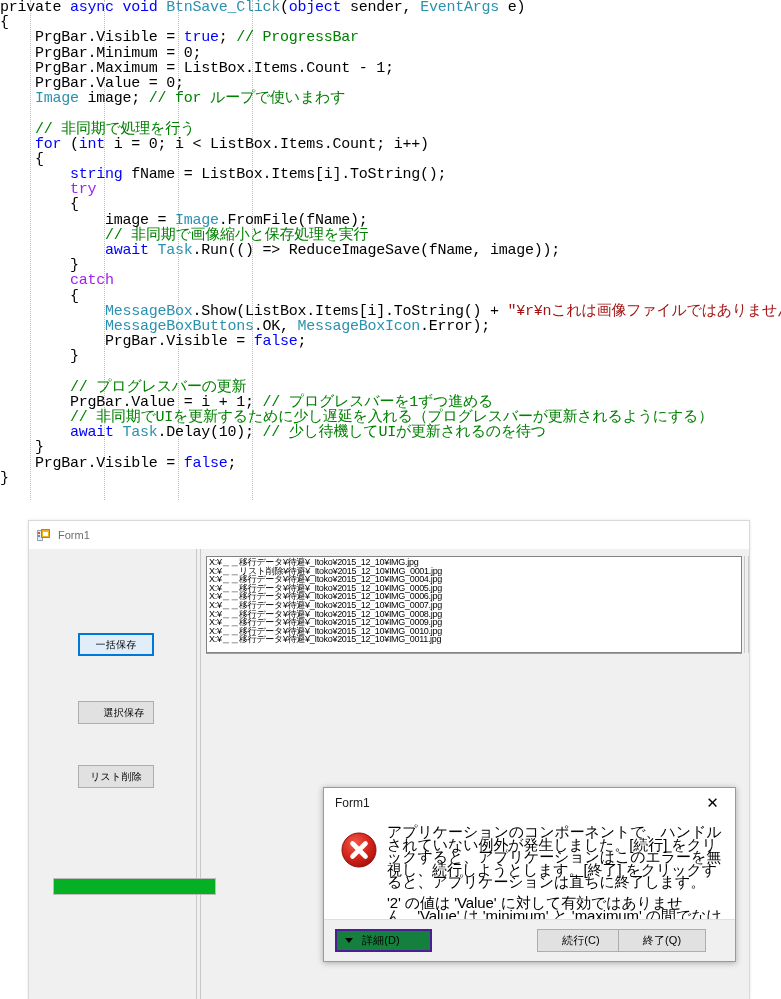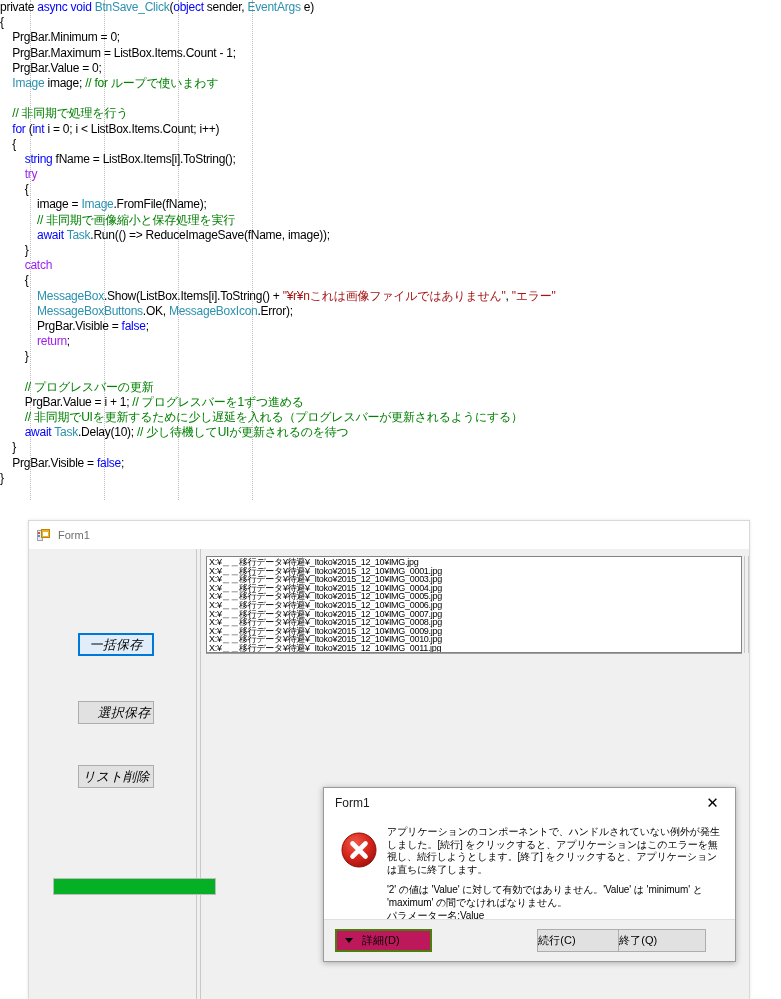--- a/index.html
+++ b/index.html
@@ -17,22 +17,22 @@
     left: 0; top: 0;
     width: 781px; height: 500px;
     background: #ffffff;
     overflow: hidden;
   }
   .code-line {
     position: relative;
     height: 15.2px;
     line-height: 15.2px;
     white-space: pre;
-    font-family: Liberation Sans, sans-serif;
-    font-size: 12px;
+    font-family: Liberation Mono, monospace;
+    font-size: 15px;
     color: #000000;
     letter-spacing: -0.25px;
   }
   .code-line span { white-space: pre; }
   .kw      { color: #0000ff; }
   .kw2     { color: #a020f0; }   
   .type    { color: #2b91af; }
   .cmt     { color: #008000; }
   .str     { color: #a31515; }
   .plain   { color: #000000; }
@@ -98,29 +98,28 @@
     position: absolute;
     left: 171px; top: 0;
     width: 1px; height: 451px;
     background: #c8c8c8;
   }
 
   .form-button {
     position: absolute;
     background: #e1e1e1;
     border: 1px solid #adadad;
-    font-size: 13px;
+    font-size: 10px;
     color: #000000;
     font-family: "Liberation Sans", sans-serif;
     line-height: 1;
     display: flex;
     align-items: center;
     justify-content: center;
     letter-spacing: 0.2px;
-    font-style: italic;
   }
   .form-button.focused {
     background: #e1eef9;
     border: 2px solid #0078d7;
   }
 
   #btn-batch-save { left: 49px; top: 84px;  width: 76px; height: 23px; }
   #btn-select-save{ left: 49px; top: 152px; width: 76px; height: 23px; padding-left: 16px; }
   #btn-list-delete{ left: 49px; top: 216px; width: 76px; height: 23px; }
 
@@ -216,21 +215,21 @@
     position: absolute;
     left: 17px; top: 14px;
     width: 36px; height: 36px;
   }
   #dialog-message-block {
     position: absolute;
     left: 63px; top: 8px;
     width: 340px;
   }
   .dlg-text {
-    font-size: 10px;
+    font-size: 15px;
     color: #000000;
     font-family: "Liberation Sans", sans-serif;
     line-height: 12.6px;
     letter-spacing: -0.1px;
     white-space: pre-line;
   }
   #dialog-detail-text { margin-top: 8px; }
   #dialog-buttonbar {
     position: absolute;
     left: 0; bottom: 0;
@@ -242,25 +241,26 @@
     position: absolute;
     top: 9px;
     height: 23px;
     background: #e1e1e1;
     border: 1px solid #adadad;
     font-size: 11px;
     color: #000000;
     font-family: "Liberation Sans", sans-serif;
     display: flex;
     align-items: center;
+    justify-content: center;
     letter-spacing: 0.1px;
   }
   .dlg-button.focused {
-    background: #be185d;
-    border: 2px solid #4d7c0f;
+    background: #15803d;
+    border: 2px solid #4c1d95;
   }
   #btn-details {
     left: 11px; width: 97px;
     justify-content: flex-start;
     padding-left: 8px;
     gap: 9px;
   }
   #btn-continue { left: 213px; width: 88px; }
   #btn-quit     { left: 294px; width: 88px; }
   .caret-down {
@@ -275,41 +275,41 @@
 <body>
 
 <div id="code-pane">
   <div class="guide" style="left:30px"></div>
   <div class="guide" style="left:104px"></div>
   <div class="guide" style="left:178px"></div>
   <div class="guide" style="left:252px"></div>
   <div id="code-lines">
       <div class="code-line"><span class="plain">private </span><span class="kw">async </span><span class="kw">void </span><span class="type">BtnSave_Click</span><span class="plain">(</span><span class="kw">object </span><span class="plain">sender, </span><span class="type">EventArgs</span><span class="plain"> e)</span></div>
       <div class="code-line"><span class="plain">{</span></div>
+      <div class="code-line"><span class="plain">    PrgBar.Visible = </span><span class="kw">true</span><span class="plain">; </span><span class="cmt">// ProgressBar</span></div>
       <div class="code-line"><span class="plain">    PrgBar.Minimum = 0;</span></div>
       <div class="code-line"><span class="plain">    PrgBar.Maximum = ListBox.Items.Count - 1;</span></div>
       <div class="code-line"><span class="plain">    PrgBar.Value = 0;</span></div>
       <div class="code-line"><span class="type">    Image</span><span class="plain"> image; </span><span class="cmt">// for ループで使いまわす</span></div>
       <div class="code-line">&nbsp;</div>
       <div class="code-line"><span class="cmt">    // 非同期で処理を行う</span></div>
       <div class="code-line"><span class="kw">    for </span><span class="plain">(</span><span class="kw">int </span><span class="plain">i = 0; i &lt; ListBox.Items.Count; i++)</span></div>
       <div class="code-line"><span class="plain">    {</span></div>
       <div class="code-line"><span class="kw">        string </span><span class="plain">fName = ListBox.Items[i].ToString();</span></div>
       <div class="code-line"><span class="kw2">        try</span></div>
       <div class="code-line"><span class="plain">        {</span></div>
       <div class="code-line"><span class="plain">            image = </span><span class="type">Image</span><span class="plain">.FromFile(fName);</span></div>
       <div class="code-line"><span class="cmt">            // 非同期で画像縮小と保存処理を実行</span></div>
       <div class="code-line"><span class="kw">            await </span><span class="type">Task</span><span class="plain">.Run(() =&gt; ReduceImageSave(fName, image));</span></div>
       <div class="code-line"><span class="plain">        }</span></div>
       <div class="code-line"><span class="kw2">        catch</span></div>
       <div class="code-line"><span class="plain">        {</span></div>
       <div class="code-line"><span class="type">            MessageBox</span><span class="plain">.Show(ListBox.Items[i].ToString() + </span><span class="str">"¥r¥nこれは画像ファイルではありません"</span><span class="plain">, </span><span class="str">"エラー"</span></div>
       <div class="code-line"><span class="type">            MessageBoxButtons</span><span class="plain">.OK, </span><span class="type">MessageBoxIcon</span><span class="plain">.Error);</span></div>
       <div class="code-line"><span class="plain">            PrgBar.Visible = </span><span class="kw">false</span><span class="plain">;</span></div>
-      <div class="code-line"><span class="kw2">            return</span><span class="plain">;</span></div>
       <div class="code-line"><span class="plain">        }</span></div>
       <div class="code-line">&nbsp;</div>
       <div class="code-line"><span class="cmt">        // プログレスバーの更新</span></div>
       <div class="code-line"><span class="plain">        PrgBar.Value = i + 1; </span><span class="cmt">// プログレスバーを1ずつ進める</span></div>
       <div class="code-line"><span class="cmt">        // 非同期でUIを更新するために少し遅延を入れる（プログレスバーが更新されるようにする）</span></div>
       <div class="code-line"><span class="kw">        await </span><span class="type">Task</span><span class="plain">.Delay(10); </span><span class="cmt">// 少し待機してUIが更新されるのを待つ</span></div>
       <div class="code-line"><span class="plain">    }</span></div>
       <div class="code-line"><span class="plain">    PrgBar.Visible = </span><span class="kw">false</span><span class="plain">;</span></div>
       <div class="code-line"><span class="plain">}</span></div>
     </div>
@@ -344,22 +344,21 @@
     <div class="form-button" id="btn-list-delete">
       <span>リスト削除</span>
     </div>
 
     <div id="progress-bar">
       <div id="progress-fill" style="width: 100%; background: rgb(6, 176, 37);"></div>
     </div>
 
     <div id="file-listbox">
         <div class="file-row">X:¥＿＿移行データ¥待避¥_Itoko¥2015_12_10¥IMG.jpg</div>
-        <div class="file-row">X:¥＿＿移行データ¥待避¥_Itoko¥2015_12_10¥IMG_0001.jpg</div>
-        <div class="file-row">X:¥＿＿移行データ¥待避¥_Itoko¥2015_12_10¥IMG_0003.jpg</div>
+        <div class="file-row">X:¥＿＿リスト削除¥待避¥_Itoko¥2015_12_10¥IMG_0001.jpg</div>
         <div class="file-row">X:¥＿＿移行データ¥待避¥_Itoko¥2015_12_10¥IMG_0004.jpg</div>
         <div class="file-row">X:¥＿＿移行データ¥待避¥_Itoko¥2015_12_10¥IMG_0005.jpg</div>
         <div class="file-row">X:¥＿＿移行データ¥待避¥_Itoko¥2015_12_10¥IMG_0006.jpg</div>
         <div class="file-row">X:¥＿＿移行データ¥待避¥_Itoko¥2015_12_10¥IMG_0007.jpg</div>
         <div class="file-row">X:¥＿＿移行データ¥待避¥_Itoko¥2015_12_10¥IMG_0008.jpg</div>
         <div class="file-row">X:¥＿＿移行データ¥待避¥_Itoko¥2015_12_10¥IMG_0009.jpg</div>
         <div class="file-row">X:¥＿＿移行データ¥待避¥_Itoko¥2015_12_10¥IMG_0010.jpg</div>
         <div class="file-row">X:¥＿＿移行データ¥待避¥_Itoko¥2015_12_10¥IMG_0011.jpg</div>
       </div>
     <div id="listbox-bottom-edge"></div>

